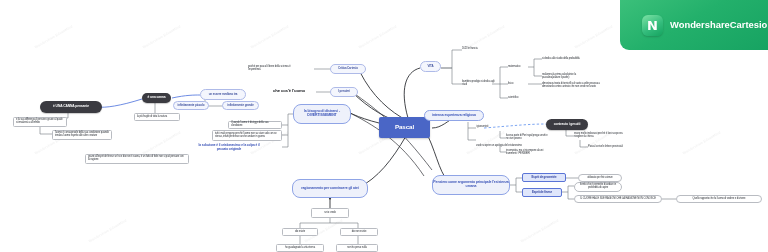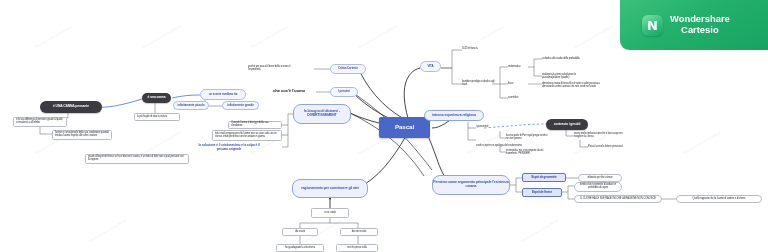--- a/index.html
+++ b/index.html
@@ -35,21 +35,21 @@
 
   
   #brand{position:absolute;right:0;top:0;width:148px;height:50px;
          background:linear-gradient(150deg,#3bc07a 0%,#23b06b 45%,#17a362 100%);
          border-bottom-left-radius:9px;display:flex;align-items:center;gap:7px;padding-left:22px;
          box-sizing:border-box;}
   #brand .logo{width:21px;height:21px;border-radius:6px;
          background:linear-gradient(150deg,#7ee3a6 0%,#35bd7d 55%,#14a35f 100%);
          display:flex;align-items:center;justify-content:center;box-shadow:0 1px 2px rgba(0,0,0,.18);}
   #brand .logo span{color:#fff;font-weight:700;font-size:13px;line-height:1;font-family:"DejaVu Sans",sans-serif;}
-  #brand .txt{display:flex;flex-direction:column;line-height:1.12;text-align:center;}
+  #brand .txt{display:flex;flex-direction:row;line-height:1.12;}
   #brand .txt b{color:#ffffff;font-size:9.4px;font-weight:700;}
   #brand .txt i{color:#ffffff;font-size:9.4px;font-weight:700;font-style:normal;}
 
   
   .wm{position:absolute;color:#000;opacity:.055;font-size:3.6px;font-weight:600;
       transform:rotate(-30deg);transform-origin:left top;white-space:nowrap;pointer-events:none;}
 </style>
 </head>
 <body>
 

